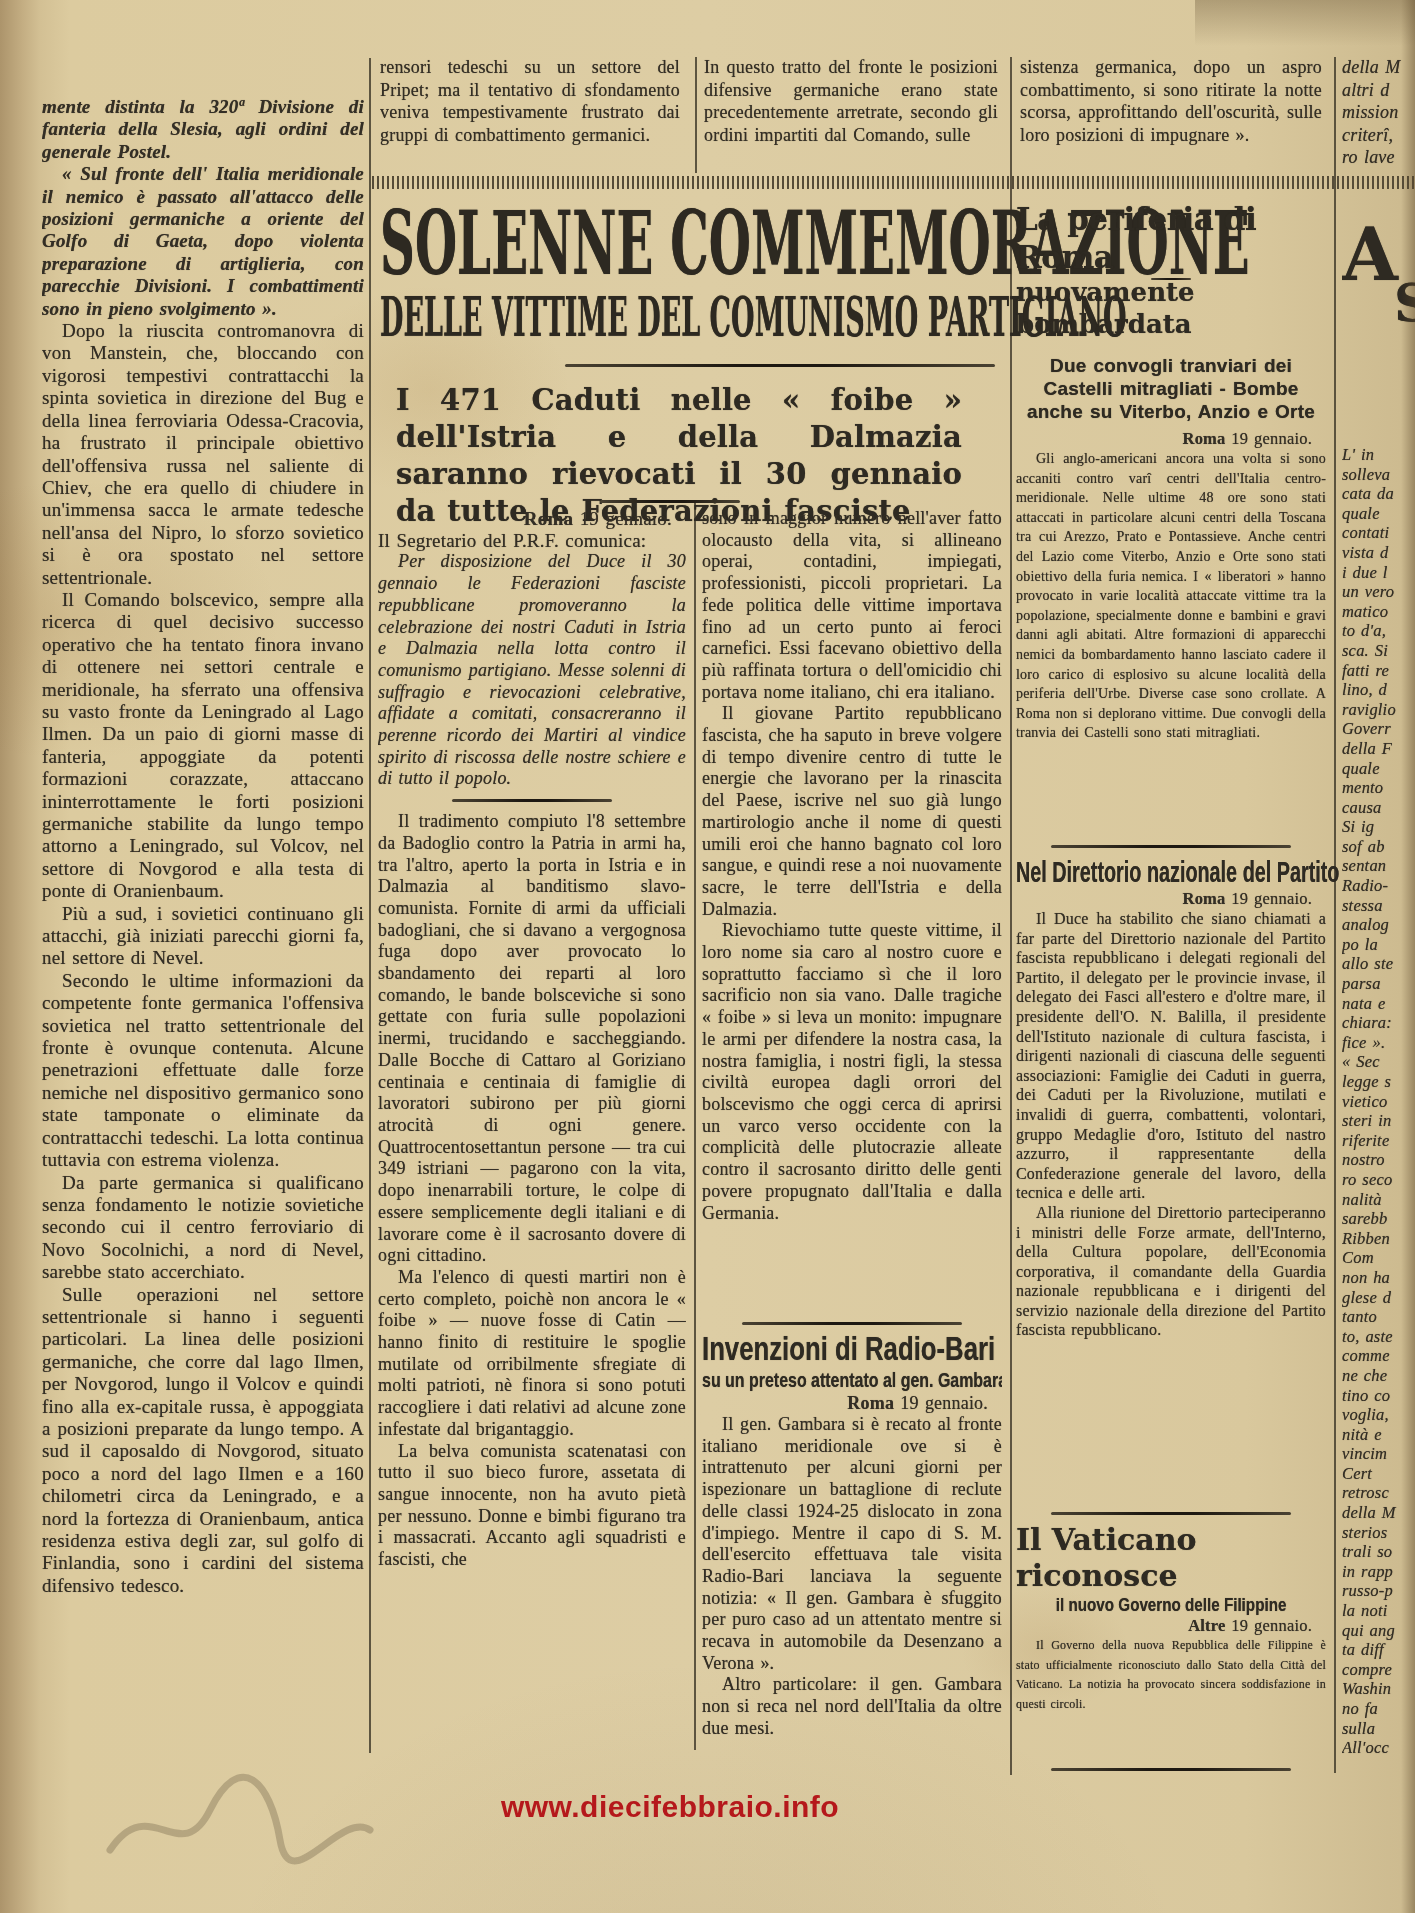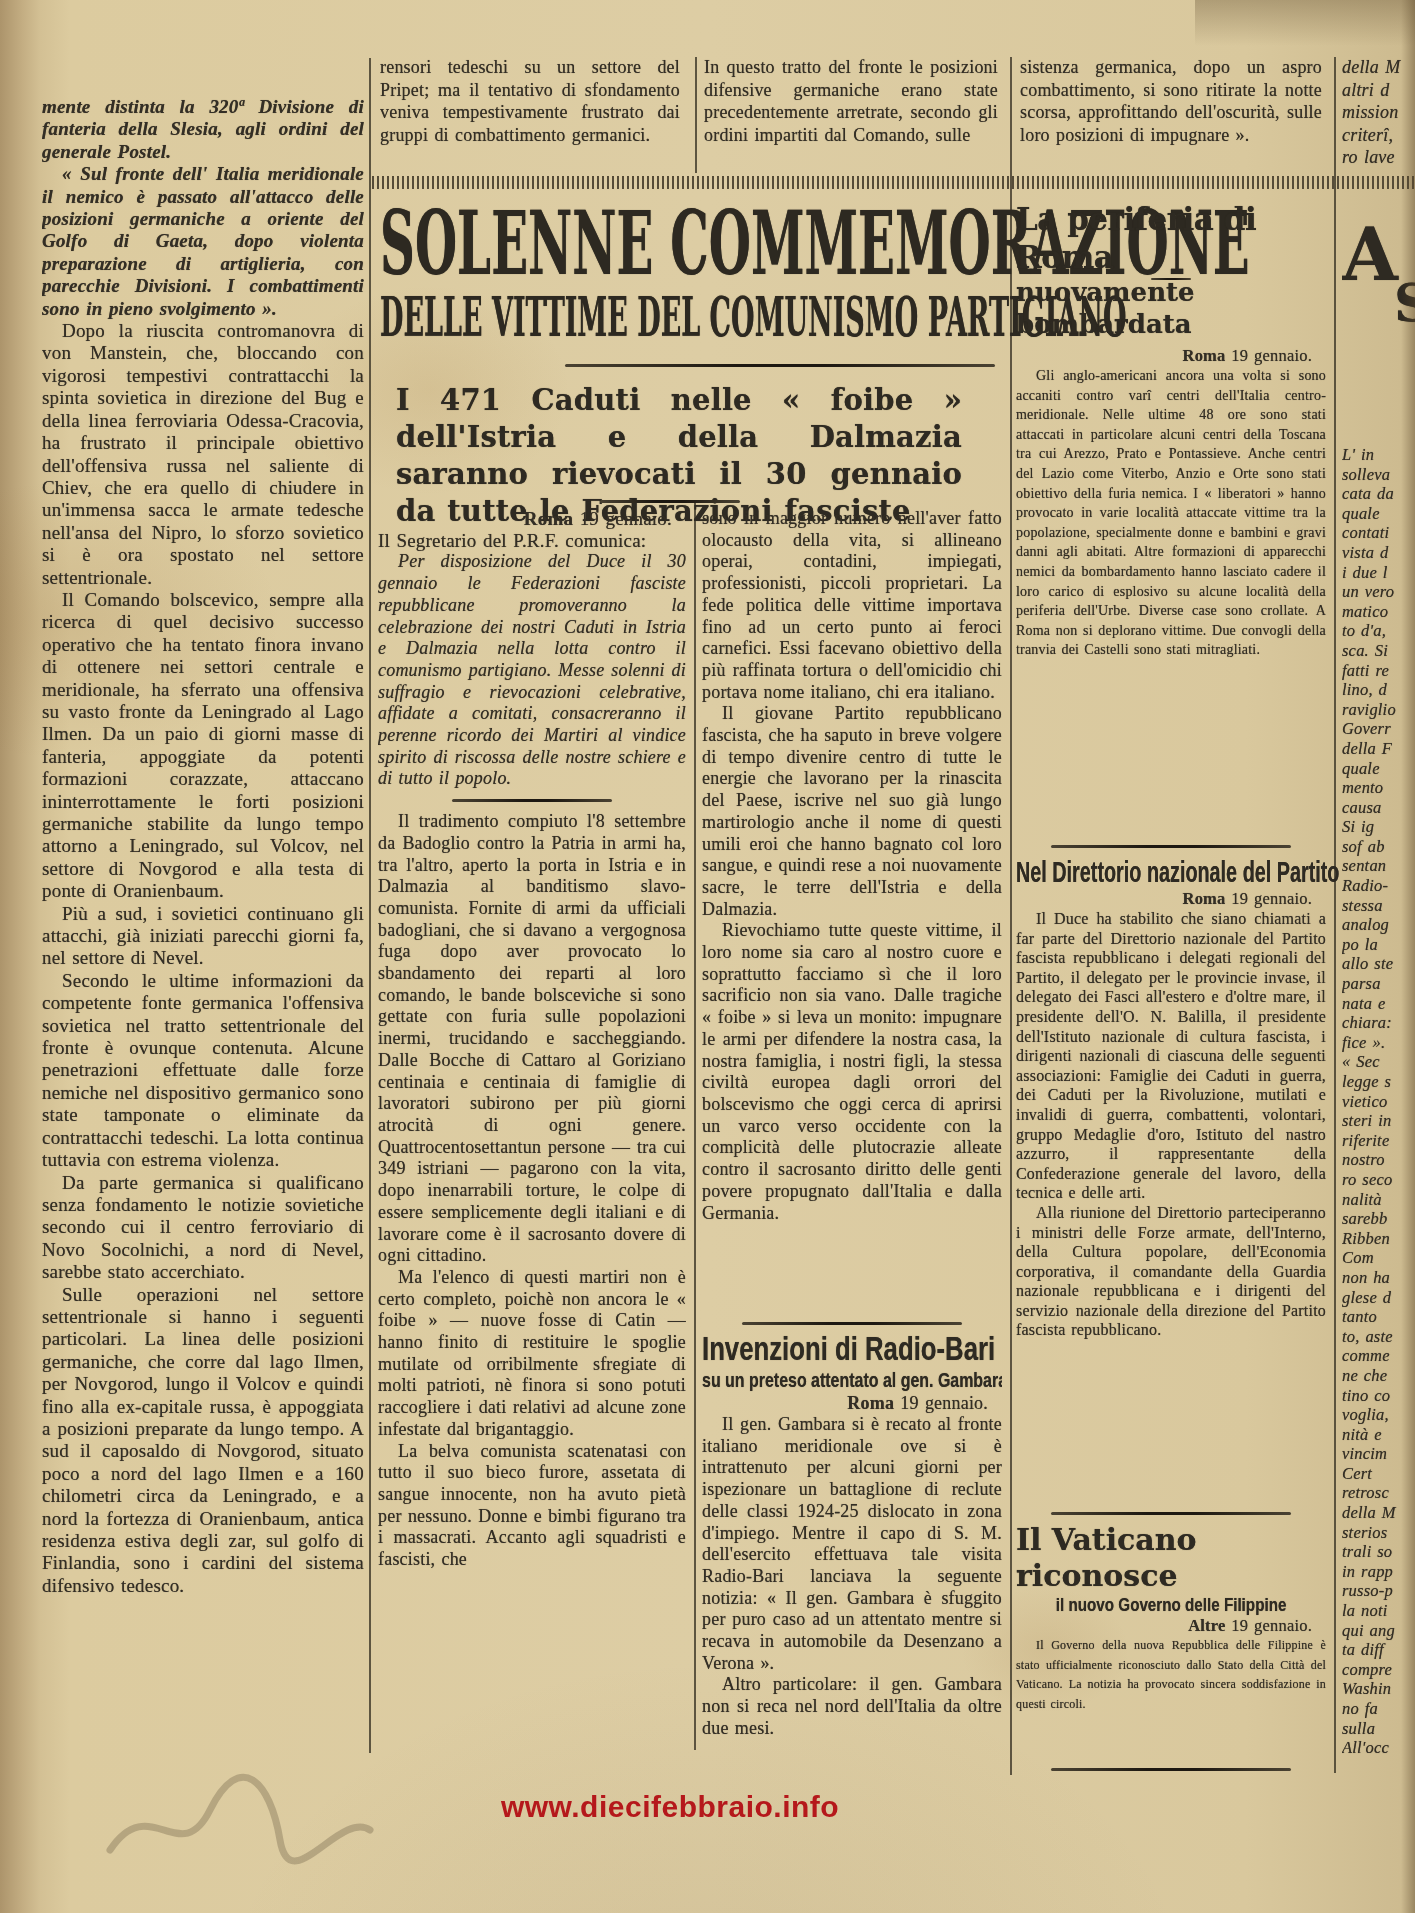--- a/index.html
+++ b/index.html
@@ -124,20 +124,21 @@
         <p class="p">Altro particolare: il gen. Gambara non si reca nel nord dell'Italia da oltre due mesi.</p>
       </div>
     </div>
   </div>
 
   <div class="abs" style="left:1016px;top:200px;width:310px;height:1580px;">
     <div>
       <div class="serif-head" style="font-size:31px;line-height:38px;letter-spacing:-.5px;">La periferia di Roma</div>
       <div class="serif-head" style="font-size:26px;line-height:32px;word-spacing:6px;">nuovamente bombardata</div>
       <div class="hrule" style="left:135px;top:78px;width:40px;height:2px;"></div>
+      <div class="cond-sans txt" style="white-space:normal;transform:none;font-size:19px;line-height:23px;margin-top:14px;text-align:center;">Due convogli tranviari dei Castelli mitragliati - Bombe anche su Viterbo, Anzio e Orte</div>
       <div class="dateline txt" style="font-size:16.5px;margin-top:6px;">
         <span class="city">Roma</span>
         <span>19 gennaio.</span>
       </div>
       <div class="txt" style="font-size:14px;line-height:19.6px;height:420px;overflow:hidden;">
         <p class="p">Gli anglo-americani ancora una volta si sono accaniti contro varî centri dell'Italia centro-meridionale. Nelle ultime 48 ore sono stati attaccati in particolare alcuni centri della Toscana tra cui Arezzo, Prato e Pontassieve. Anche centri del Lazio come Viterbo, Anzio e Orte sono stati obiettivo della furia nemica. I « liberatori » hanno provocato in varie località attaccate vittime tra la popolazione, specialmente donne e bambini e gravi danni agli abitati. Altre formazioni di apparecchi nemici da bombardamento hanno lasciato cadere il loro carico di esplosivo su alcune località della periferia dell'Urbe. Diverse case sono crollate. A Roma non si deplorano vittime. Due convogli della tranvia dei Castelli sono stati mitragliati.</p>
       </div>
     </div>
 
     <div class="hrule" style="left:35px;top:645px;width:240px;height:3px;"></div>

